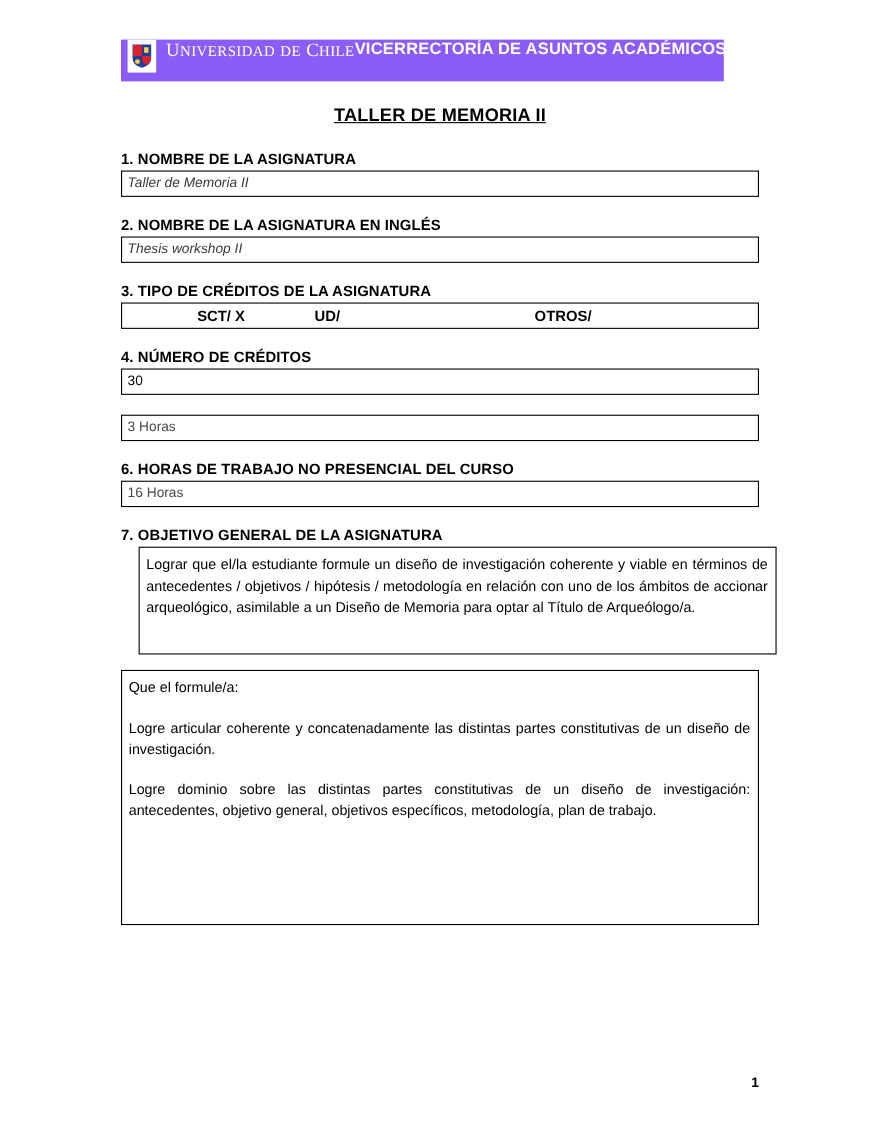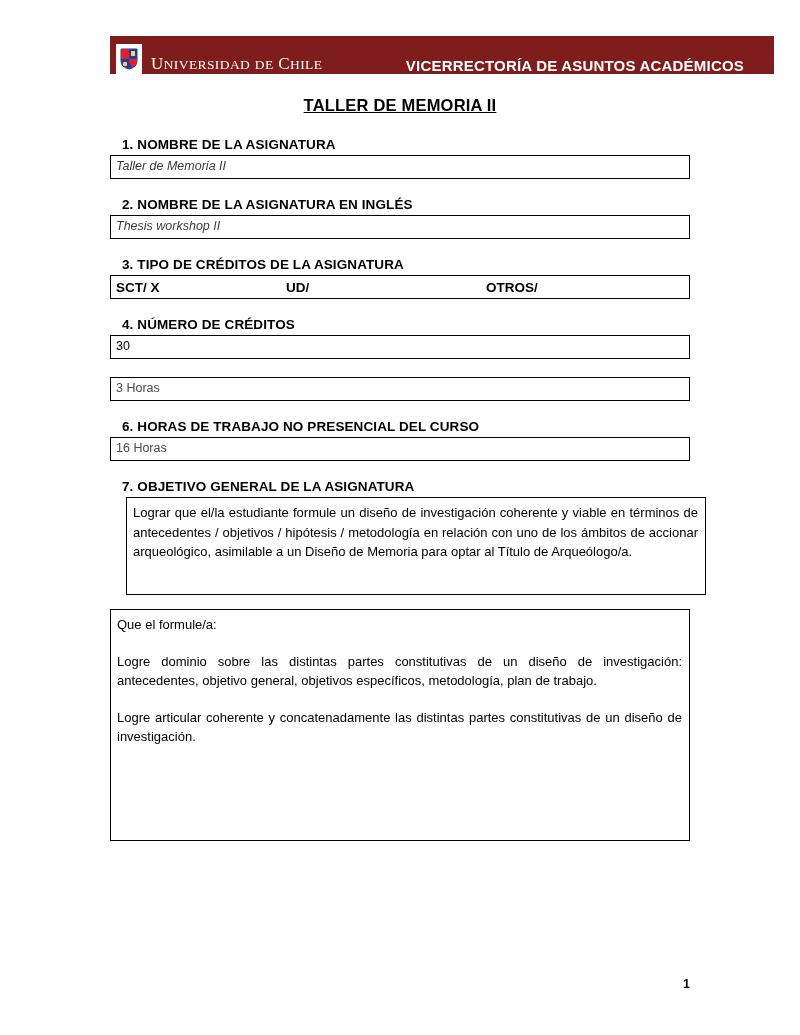--- a/index.html
+++ b/index.html
@@ -20,25 +20,25 @@
     width: 800px;
     height: 1035px;
     box-sizing: border-box;
     padding: 0;
   }
   
   .header-band {
     position: absolute;
     left: 110px;
     top: 36px;
-    width: 664px;
+    width: 548px;
     height: 38px;
-    background: #7f1d1d;
+    background: #8b5cf6;
     display: flex;
-    align-items: flex-end;
+    align-items: flex-start;
     overflow: hidden;
   }
   .logo-box {
     width: 26px;
     height: 30px;
     margin-left: 6px;
     background: #ffffff;
     display: flex;
     align-items: center;
     justify-content: center;
@@ -81,21 +81,21 @@
     text-align: center;
     font-size: 16.5px;
     font-weight: bold;
     text-decoration: underline;
     margin: 8px 0 22px 0;
     letter-spacing: 0.2px;
   }
   .section-heading {
     font-size: 13.5px;
     font-weight: bold;
-    margin: 0 0 3px 12px;
+    margin: 0 0 3px 0;
     letter-spacing: 0.1px;
   }
   .gap {
     height: 18px;
   }
   .gap-sm {
     height: 14px;
   }
   .field-box {
     border: 1px solid #000000;
@@ -116,21 +116,21 @@
   .credits-row {
     border: 1px solid #000000;
     box-sizing: border-box;
     width: 580px;
     height: 24px;
     display: flex;
     align-items: center;
     font-size: 13.5px;
     font-weight: bold;
   }
-  .credits-row .c1 { width: 170px; padding-left: 5px; }
+  .credits-row .c1 { width: 170px; padding-left: 5px; text-align: center; }
   .credits-row .c2 { width: 200px; }
   .credits-row .c3 { flex: 1; }
   .para-box {
     border: 1px solid #000000;
     box-sizing: border-box;
     width: 580px;
     padding: 5px 7px 8px 6px;
     font-size: 13px;
     line-height: 19.5px;
     text-align: justify;
@@ -207,21 +207,21 @@
     <div class="gap"></div>
 
     <div class="section-heading">7. OBJETIVO GENERAL DE LA ASIGNATURA</div>
     <div class="para-box box-obj-general">
       <p>Lograr que el/la estudiante formule un diseño de investigación coherente y viable en términos de antecedentes / objetivos / hipótesis / metodología en relación con uno de los ámbitos de accionar arqueológico, asimilable a un Diseño de Memoria para optar al Título de Arqueólogo/a.</p>
     </div>
     <div class="gap-sm"></div>
 
     <div class="para-box box-obj-especificos">
       <p>Que el formule/a:</p>
+      <p>Logre articular coherente y concatenadamente las distintas partes constitutivas de un diseño de investigación.</p>
       <p>Logre dominio sobre las distintas partes constitutivas de un diseño de investigación: antecedentes, objetivo general, objetivos específicos, metodología, plan de trabajo.</p>
-      <p>Logre articular coherente y concatenadamente las distintas partes constitutivas de un diseño de investigación.</p>
     </div>
 
   </div>
 
   <div class="page-number">1</div>
 
 </div>
 
 </body></html>

